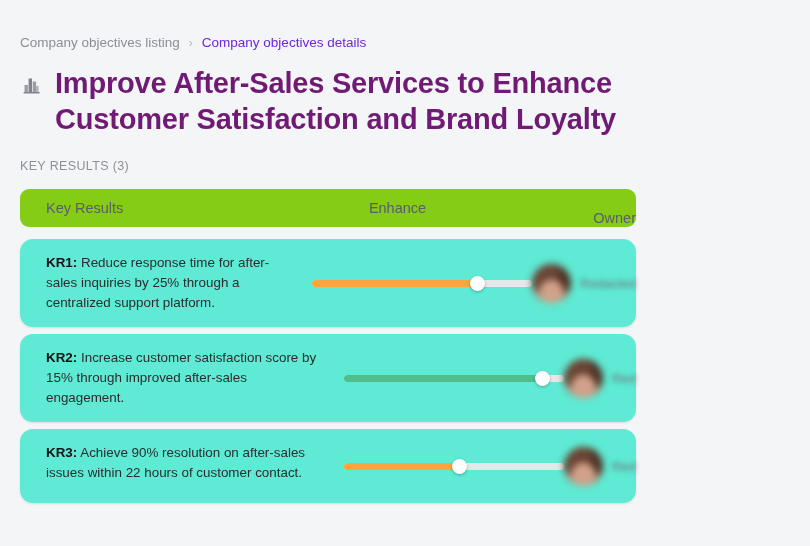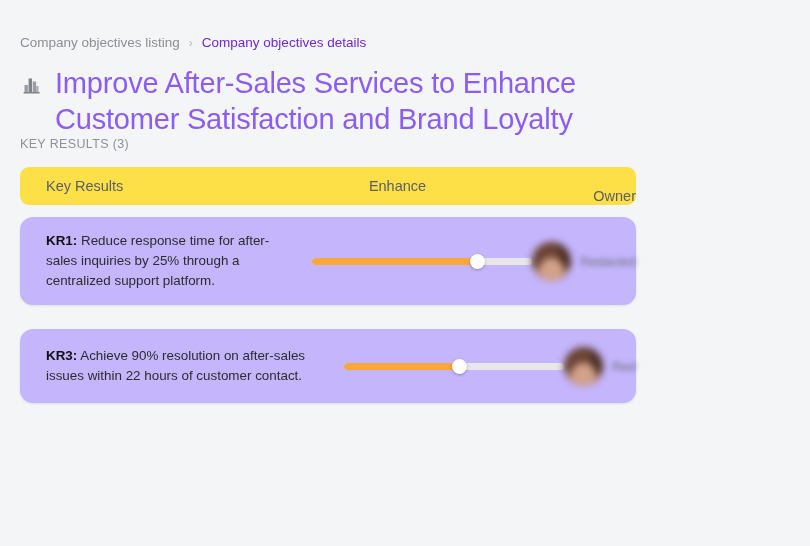--- a/index.html
+++ b/index.html
@@ -56,60 +56,60 @@
     width: 24px;
     height: 32px;
     display: flex;
     align-items: center;
     justify-content: center;
     margin-top: 3px;
   }
   .page-title {
     font-size: 29px;
     line-height: 36px;
-    font-weight: normal;
+    font-weight: bold;
     letter-spacing: -0.2px;
-    color: #8b5cf6;
+    color: #701a75;
     max-width: 700px;
   }
 
   
   .section-label {
+    margin-top: 22px;
     font-size: 12.5px;
     letter-spacing: 0.35px;
     color: #8d9097;
   }
 
   
   .table-head {
     margin-top: 16px;
     height: 38px;
-    background: #fde047;
+    background: #84cc16;
     border-radius: 9px;
     display: flex;
     align-items: center;
   }
   .col-keyresults { width: 390px; padding-left: 26px; }
   .col-status     { width: 253px; }
   .col-owner      { flex: 1; margin-top: 20px; }
   .head-text {
     font-size: 14.5px;
     color: #5b5e66;
   }
 
   .rows { margin-top: 12px; }
 
   .kr-card {
-    background: #c4b5fd;
+    background: #5eead4;
     border-radius: 13px;
     box-shadow: 0 1px 3px rgba(16, 24, 40, 0.07),
                 0 1px 2px rgba(16, 24, 40, 0.04);
     display: flex;
-    align-items: center;
-    margin-bottom: 24px;
+    margin-bottom: 7px;
     min-height: 74px;
   }
   .kr-card.tall { min-height: 85px; }
 
   .cell-keyresults {
     width: 390px;
     padding: 14px 22px 14px 26px;
     font-size: 13.4px;
     line-height: 20px;
     color: #2c2c2e;
@@ -230,20 +230,38 @@
         </div>
       </div>
       <div class="cell-owner">
         <div class="avatar">
             <div class="a-hair"></div>
           </div>
         <span class="owner-name">Redacted</span>
       </div>
     </div>
 
+    <div class="kr-card">
+      <div class="cell-keyresults">
+        <span class="kr-tag">KR2:</span><span> Increase customer satisfaction score by 15% through improved after-sales engagement.</span>
+      </div>
+      <div class="cell-status">
+        <div class="slider">
+          <div class="slider-track"></div>
+          <div class="slider-fill" style="width: 90%; background: rgb(79, 190, 140);"></div>
+          <div class="slider-thumb" style="left: 90%;"></div>
+        </div>
+      </div>
+      <div class="cell-owner">
+        <div class="avatar">
+            <div class="a-hair"></div>
+          </div>
+        <span class="owner-name">Red</span>
+      </div>
+    </div>
 
     <div class="kr-card">
       <div class="cell-keyresults">
         <span class="kr-tag">KR3:</span><span> Achieve 90% resolution on after-sales issues within 22 hours of customer contact.</span>
       </div>
       <div class="cell-status">
         <div class="slider">
           <div class="slider-track"></div>
           <div class="slider-fill" style="width: 52%; background: rgb(249, 166, 58);"></div>
           <div class="slider-thumb" style="left: 52%;"></div>

